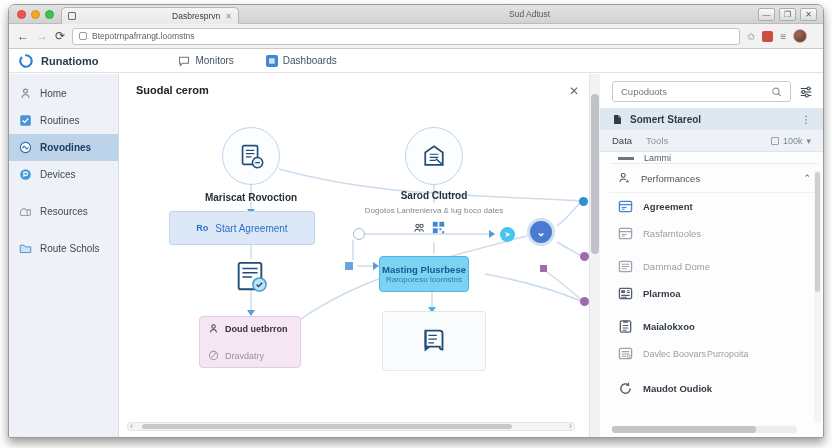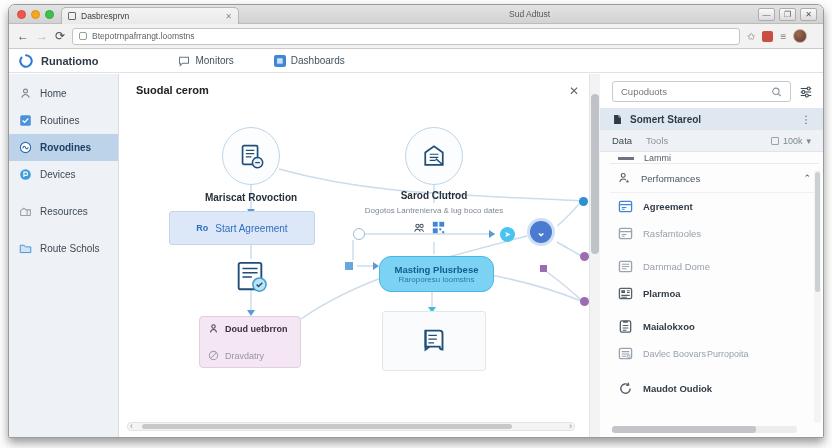--- a/index.html
+++ b/index.html
@@ -10,21 +10,21 @@
     border:1px solid #9a9a9a; border-radius:7px 7px 2px 2px;
     box-shadow:0 5px 10px rgba(0,0,0,.38); background:#fff; overflow:hidden; }
 
   .titlebar { position:relative; height:19px; background:linear-gradient(#e3e3e3,#d2d2d2); border-bottom:1px solid #bcbcbc; }
   .tl { position:absolute; top:5px; width:9px; height:9px; border-radius:50%; }
   .tl.red{ left:8px;  background:#f1564e; border:1px solid #d7453e;}
   .tl.yel{ left:22px; background:#f5a623; border:1px solid #d9921a;}
   .tl.grn{ left:36px; background:#3fc24c; border:1px solid #2fa83c;}
   .tab { position:absolute; left:52px; top:2px; width:178px; height:17px;
     background:linear-gradient(#f4f4f4,#e9e9e9); border:1px solid #b5b5b5; border-bottom:none;
-    border-radius:5px 5px 0 0; display:flex; align-items:center; padding:0 6px; gap:5px; }
+    border-radius:5px 5px 0 0; display:flex; align-items:center; padding:0 6px; gap:5px;text-align:right; }
   .tab .fav { width:8px; height:8px; border:1.5px solid #6b6b6b; border-radius:1px; flex:none;}
   .tab .ttl { font-size:8.5px; color:#3c3c3c; white-space:nowrap; overflow:hidden; flex:1;}
   .tab .x { font-size:8px; color:#8b8b8b; flex:none; }
   .wtitle { position:absolute; left:500px; top:4px; font-size:8.5px; color:#5a5a5a; }
   .wbtns { position:absolute; right:6px; top:3px; display:flex; gap:4px; }
   .wbtn { width:17px; height:13px; background:linear-gradient(#fafafa,#dcdcdc); border:1px solid #adadad; border-radius:2px;
     font-size:8px; color:#555; display:flex; align-items:center; justify-content:center; }
 
   .toolbar { position:relative; height:25px; background:#f2f2f2; border-bottom:1px solid #cacaca; display:flex; align-items:center; padding:0 8px; gap:7px; }
   .navbtn { font-size:12px; color:#4d4d4d; line-height:1; }
@@ -33,21 +33,21 @@
     display:flex; align-items:center; padding:0 6px; gap:5px; max-width:668px; }
   .omnibox .lock { width:8px; height:8px; border:1.3px solid #8fa68d; border-radius:2px; flex:none;}
   .omnibox .url { font-size:8.5px; color:#5f6368; white-space:nowrap; overflow:hidden; }
   .tb-ico { font-size:10px; color:#7a7a7a; }
   .ext { width:11px; height:11px; background:#c94f43; border-radius:2px; }
   .avatar { width:14px; height:14px; border-radius:50%; background:radial-gradient(circle at 35% 30%, #9a6a50, #5e3a29); border:1px solid #caa; }
 
   
   .appheader { position:relative; height:24px; background:#fff; border-bottom:1px solid #dfe2e6; display:flex; align-items:center; padding:0 10px; gap:8px;}
   .logo-txt { font-size:11px; font-weight:bold; color:#2d3b49; }
-  .hnav { display:flex; gap:40px; margin-left:72px; }
+  .hnav { display:flex; gap:32px; margin-left:72px; }
   .hnav-item { display:flex; gap:5px; align-items:center; font-size:10px; color:#42505c; }
   .ico-sq-blue { width:12px; height:12px; background:#3f87d6; border-radius:2px; display:flex; align-items:center; justify-content:center; }
   .ico-sq-blue span { color:#fff; font-size:7px; }
 
   
   .appbody { position:absolute; top:69px; bottom:0; left:0; right:0; display:flex; }
   .sidebar { width:110px; background:#eef1f5; border-right:1px solid #d9dde2; padding-top:6px; }
   .sb-item { height:27px; display:flex; align-items:center; gap:8px; padding:0 10px; font-size:10px; color:#3e4a56; }
   .sb-item.sel { background:#bcd3ea; color:#1d3f63; font-weight:bold; }
   .sb-item svg { flex:none; }
@@ -63,21 +63,21 @@
   .circle-node { width:58px; height:58px; border-radius:50%; background:#fcfdfe; border:1.5px solid #bcd6ea; display:flex; align-items:center; justify-content:center; }
   .nlabel { position:absolute; font-size:10px; font-weight:bold; color:#27313b; white-space:nowrap; text-align:center; transform:translateX(-50%); }
   .nsub { position:absolute; font-size:8px; color:#7d8791; white-space:nowrap; transform:translateX(-50%); }
   .mini-icons { position:absolute; transform:translateX(-50%); display:flex; gap:6px; align-items:center; }
 
   .bluebox { position:absolute; left:50px; top:137px; width:146px; height:34px; background:#dce8f7; border:1px solid #c3d5ec; border-radius:3px;
     display:flex; align-items:center; justify-content:center; gap:7px; }
   .bluebox .badge { font-size:9px; font-weight:bold; color:#2f6fc2; }
   .bluebox .txt { font-size:10px; color:#2f6fc2; }
 
-  .tealbox { position:absolute; left:260px; top:182px; width:115px; height:36px; background:#7cd2f2; border:1px solid #45b8e6; border-radius:12px;
+  .tealbox { position:absolute; left:260px; top:182px; width:90px; height:36px; background:#7cd2f2; border:1px solid #45b8e6; border-radius:4px;
     display:flex; flex-direction:column; align-items:center; justify-content:center; }
   .tealbox .t1 { font-size:9.5px; font-weight:bold; color:#125e8f; }
   .tealbox .t2 { font-size:8px; color:#2d7ba6; }
 
   .pinkbox { position:absolute; left:80px; top:242px; width:102px; height:52px; background:#f5e6f3; border:1px solid #e3cde0; border-radius:4px;
     padding:6px 8px; display:flex; flex-direction:column; justify-content:space-between;}
   .pinkrow { display:flex; align-items:center; gap:6px; }
   .pinkrow .r1 { font-size:9px; font-weight:bold; color:#38323c; }
   .pinkrow .r2 { font-size:9px; color:#9b94a0; }
 

